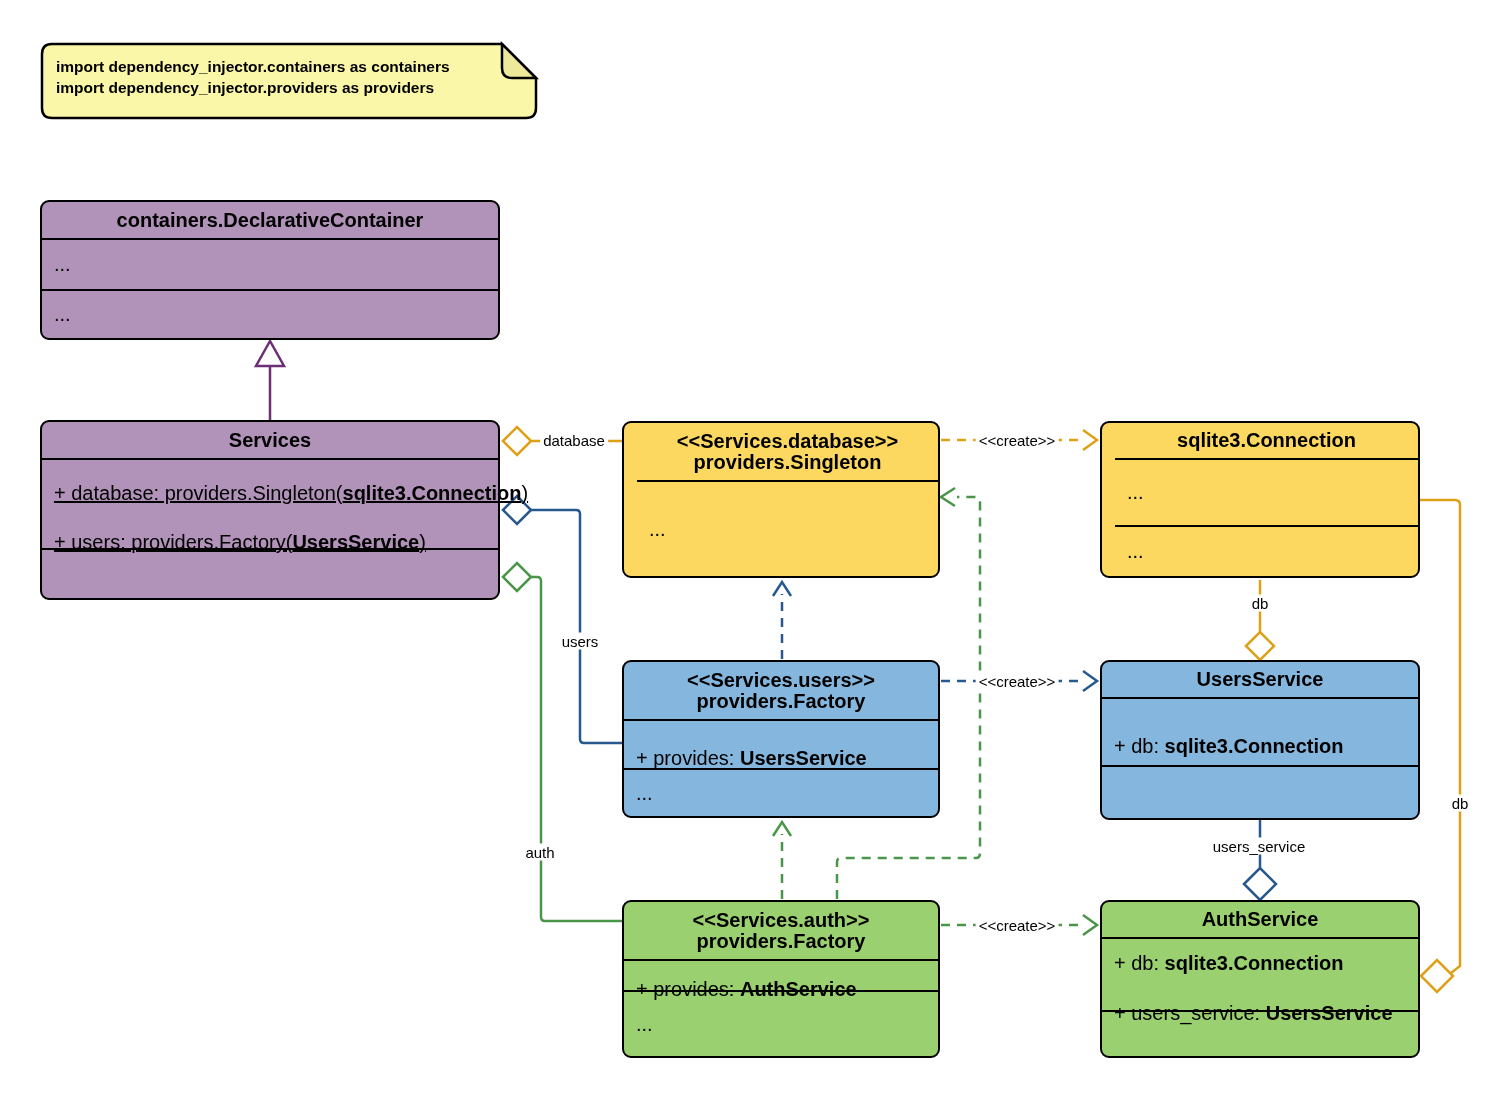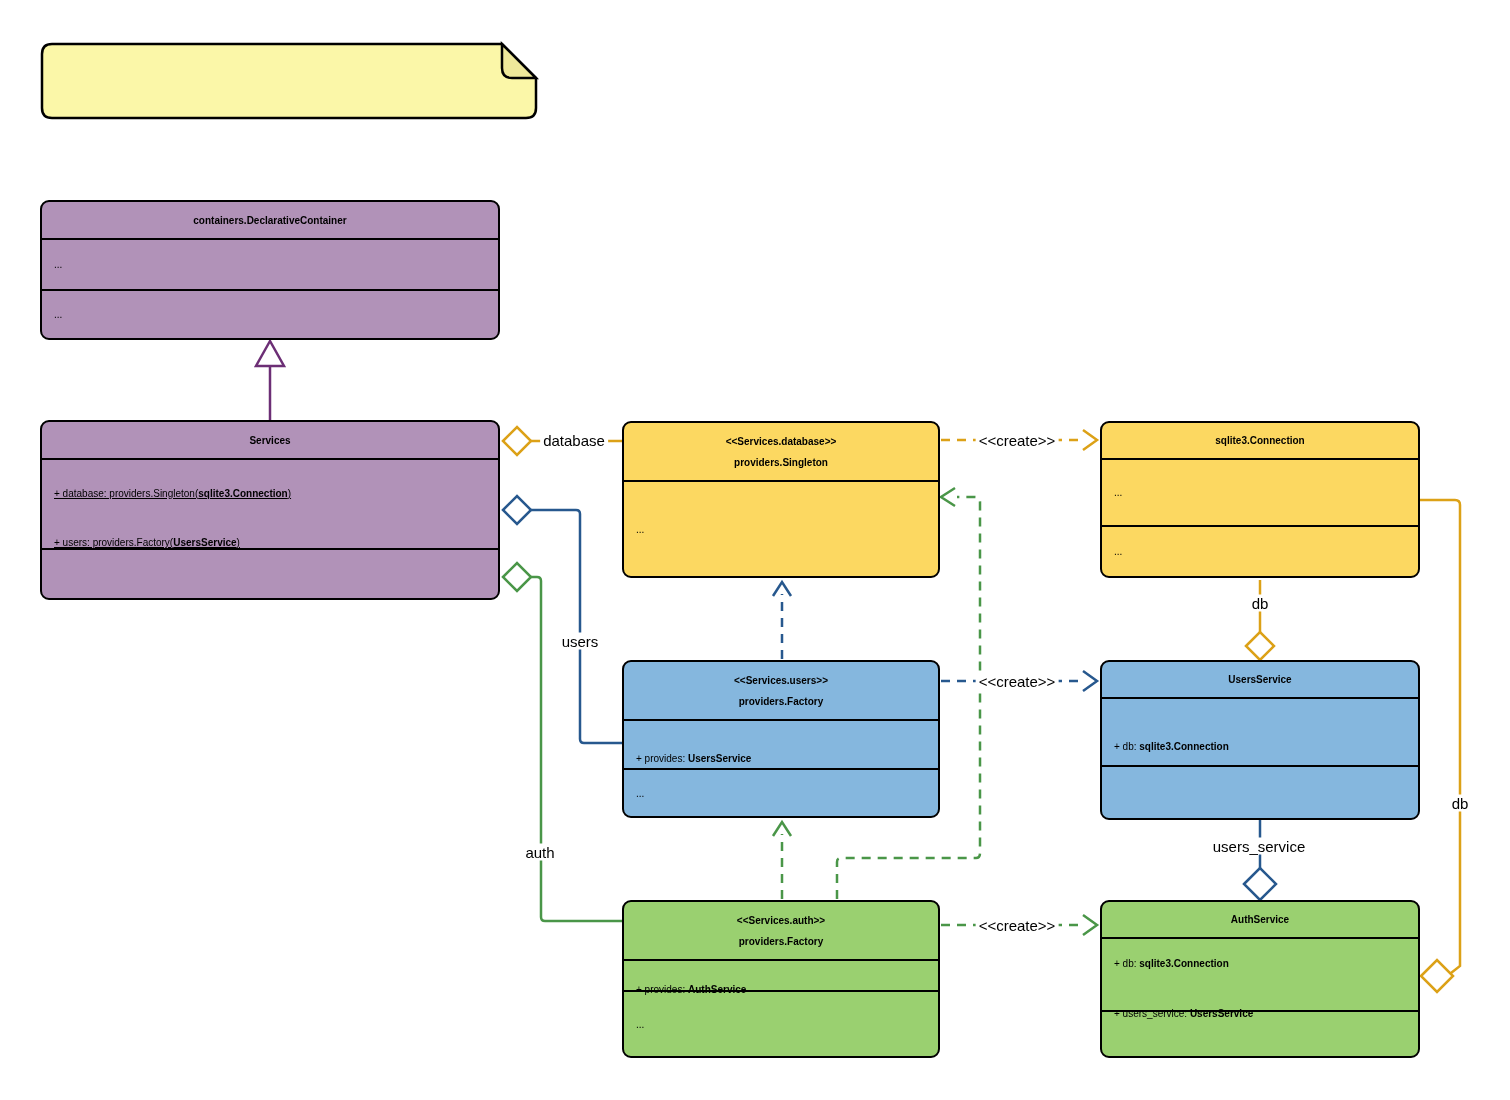--- a/index.html
+++ b/index.html
@@ -6,33 +6,33 @@
   * { box-sizing:border-box; }
   .canvas {
     position:relative; width:1510px; height:1100px; background:#ffffff;
     font-family:"Liberation Sans", sans-serif; color:#000;
   }
   svg.wires { position:absolute; left:0; top:0; width:1510px; height:1100px; }
 
   
   .uml {
     position:absolute; border:2.5px solid #000; border-radius:9px;
-    display:flex; flex-direction:column; font-size:10px; line-height:21px;
+    display:flex; flex-direction:column; font-size:20px; line-height:21px;
   }
   .uml .hdr {
     font-weight:bold; text-align:center; border-bottom:2.5px solid #000;
     display:flex; flex-direction:column; justify-content:center; flex:0 0 auto;
   }
   .uml .sec {
     border-bottom:2.5px solid #000; padding:6px 12px;
     display:flex; flex-direction:column; justify-content:center; flex:0 0 auto;
   }
   .uml .sec:last-child { border-bottom:none; flex:1 1 auto; }
   .purple { background:#b192b8; }
-  .yellow { background:#fcd861; }
+  .yellow { background:#fcd861;padding-left:13px; }
   .blue   { background:#85b7de; }
   .green  { background:#9ad070; }
   .attr-line { white-space:nowrap;margin-top:28px; }
   .attr-line.u { text-decoration:underline; }
 
   
   .note-text {
     position:absolute; left:56px; top:56px; font-weight:bold; font-size:15.5px;
     line-height:21px; white-space:nowrap;
   }
@@ -114,20 +114,24 @@
       <line x1="782" y1="899" x2="782" y2="834" stroke-dasharray="9 7"></line>
       <polyline points="773,836 782,822 791,836"></polyline>
     </g>
 
     <g stroke="#4a9648" stroke-width="2.5" fill="none">
       <path d="M837,899 V862 Q837,858 841,858 H976 Q980,858 980,853 V502 Q980,497 975,497 H957" stroke-dasharray="9 7"></path>
       <polyline points="955,488 941,497 955,506"></polyline>
     </g>
   </svg>
 
+  <div class="note-text">
+    <div>import dependency_injector.containers as containers</div>
+    <div>import dependency_injector.providers as providers</div>
+  </div>
 
   <div class="uml purple" style="left:40px; top:200px; width:460px; height:140px;">
     <div class="hdr" style="height:38px;">containers.DeclarativeContainer</div>
     <div class="sec" style="height:51px;">...</div>
     <div class="sec">...</div>
   </div>
 
   <div class="uml purple" style="left:40px; top:420px; width:460px; height:180px;">
     <div class="hdr" style="height:38px;">Services</div>
     <div class="sec" style="height:90px; line-height:21.5px;">

